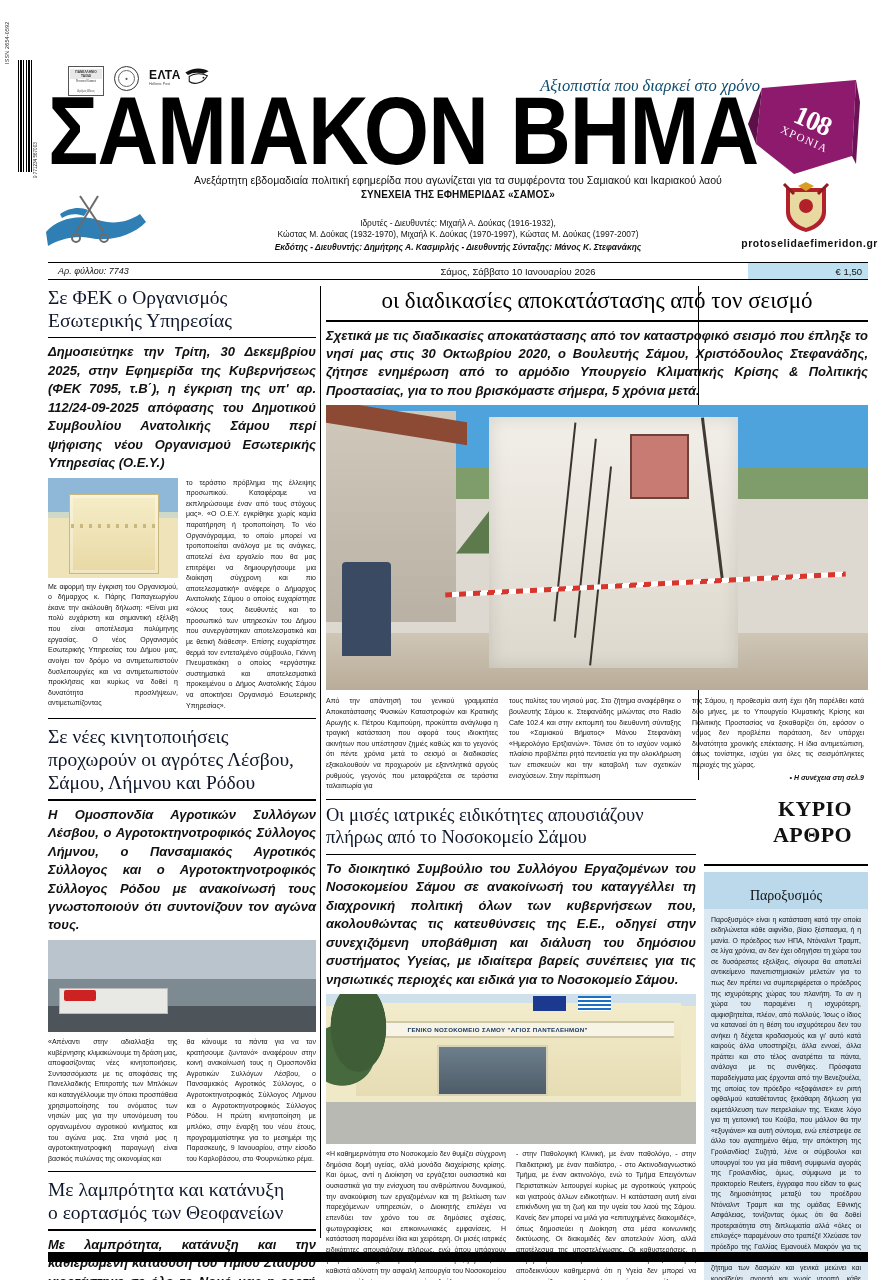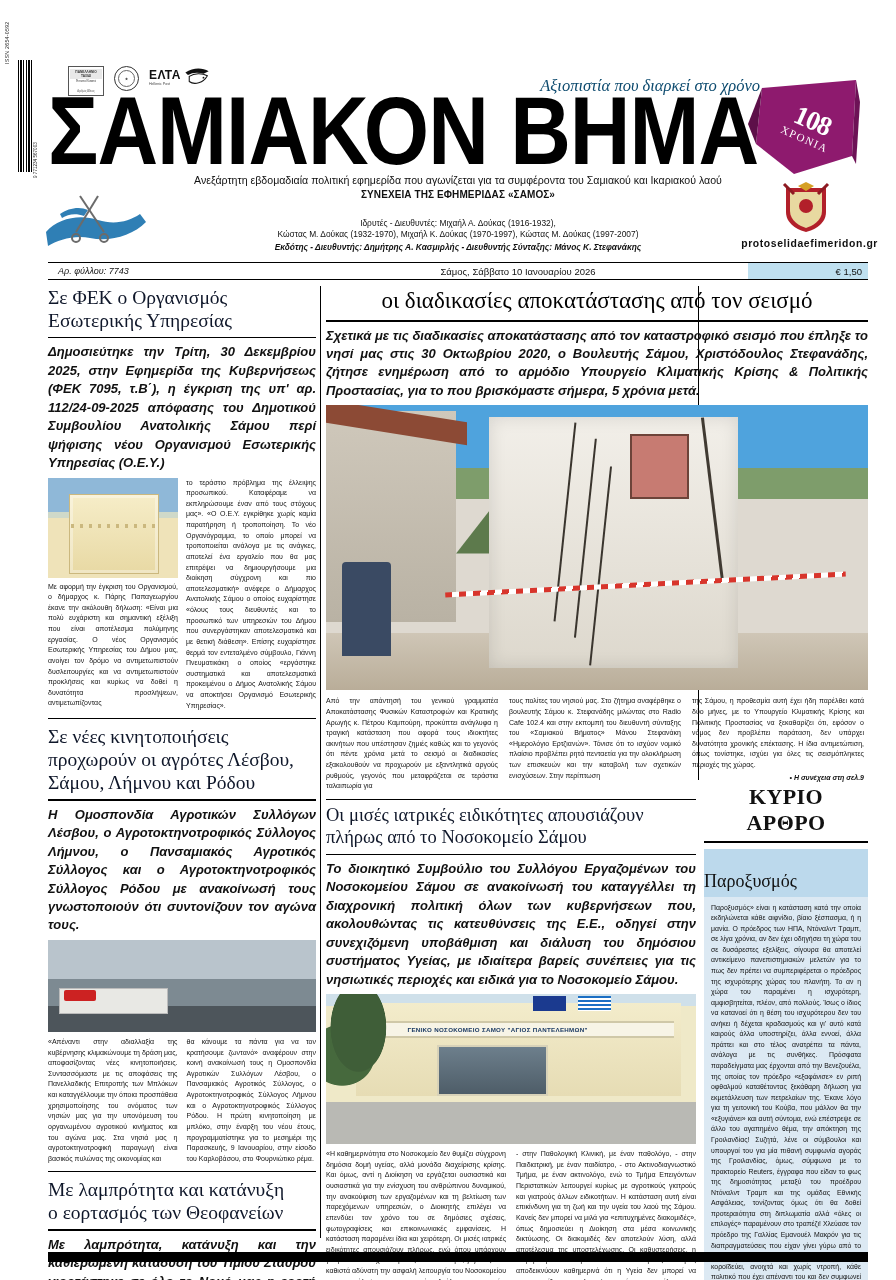--- a/index.html
+++ b/index.html
@@ -138,27 +138,27 @@
 
   
   .main-hl {
     font-family:"Liberation Serif", serif; text-align:center; color:#000;
   }
   .main-hl .l1 { font-size:40px; line-height:1.06; letter-spacing:-.4px; }
   .main-hl .l2 { font-size:23px; line-height:1.18; margin-top:1px;text-align:center; }
   .main-hl .l3 { font-size:23px; line-height:1.18; }
 
   .kyrio {
-    font-family:"Liberation Serif", serif; text-align:center;
-    font-size:22px; letter-spacing:.4px; margin:4px;
+    font-family:"Liberation Serif", serif; text-align:right;
+    font-size:22px; letter-spacing:.4px; margin:16px;
   }
   .kyrio-rule { height:1.6px; background:#000; margin:5px 0 6px; }
   .parox-band {
-    background:#bcd9ec; padding:22px 0 5px;
-    font-family:"Liberation Serif", serif; font-size:18px;
+    background:#bcd9ec; text-align:center; padding:16px 0 5px;
+    font-family:"Liberation Serif", serif; font-size:14px;
   }
   .parox-body {
     background:#dce9f3; font-size:6.9px; line-height:1.53;
     text-align:justify; padding:6px 7px 8px; color:#111;
   }
 
   .hairline { height:1px; background:#000; }
 
   .bottom-bar {
     position:absolute; left:48px; top:1252px; width:820px; height:10px; background:#000;

